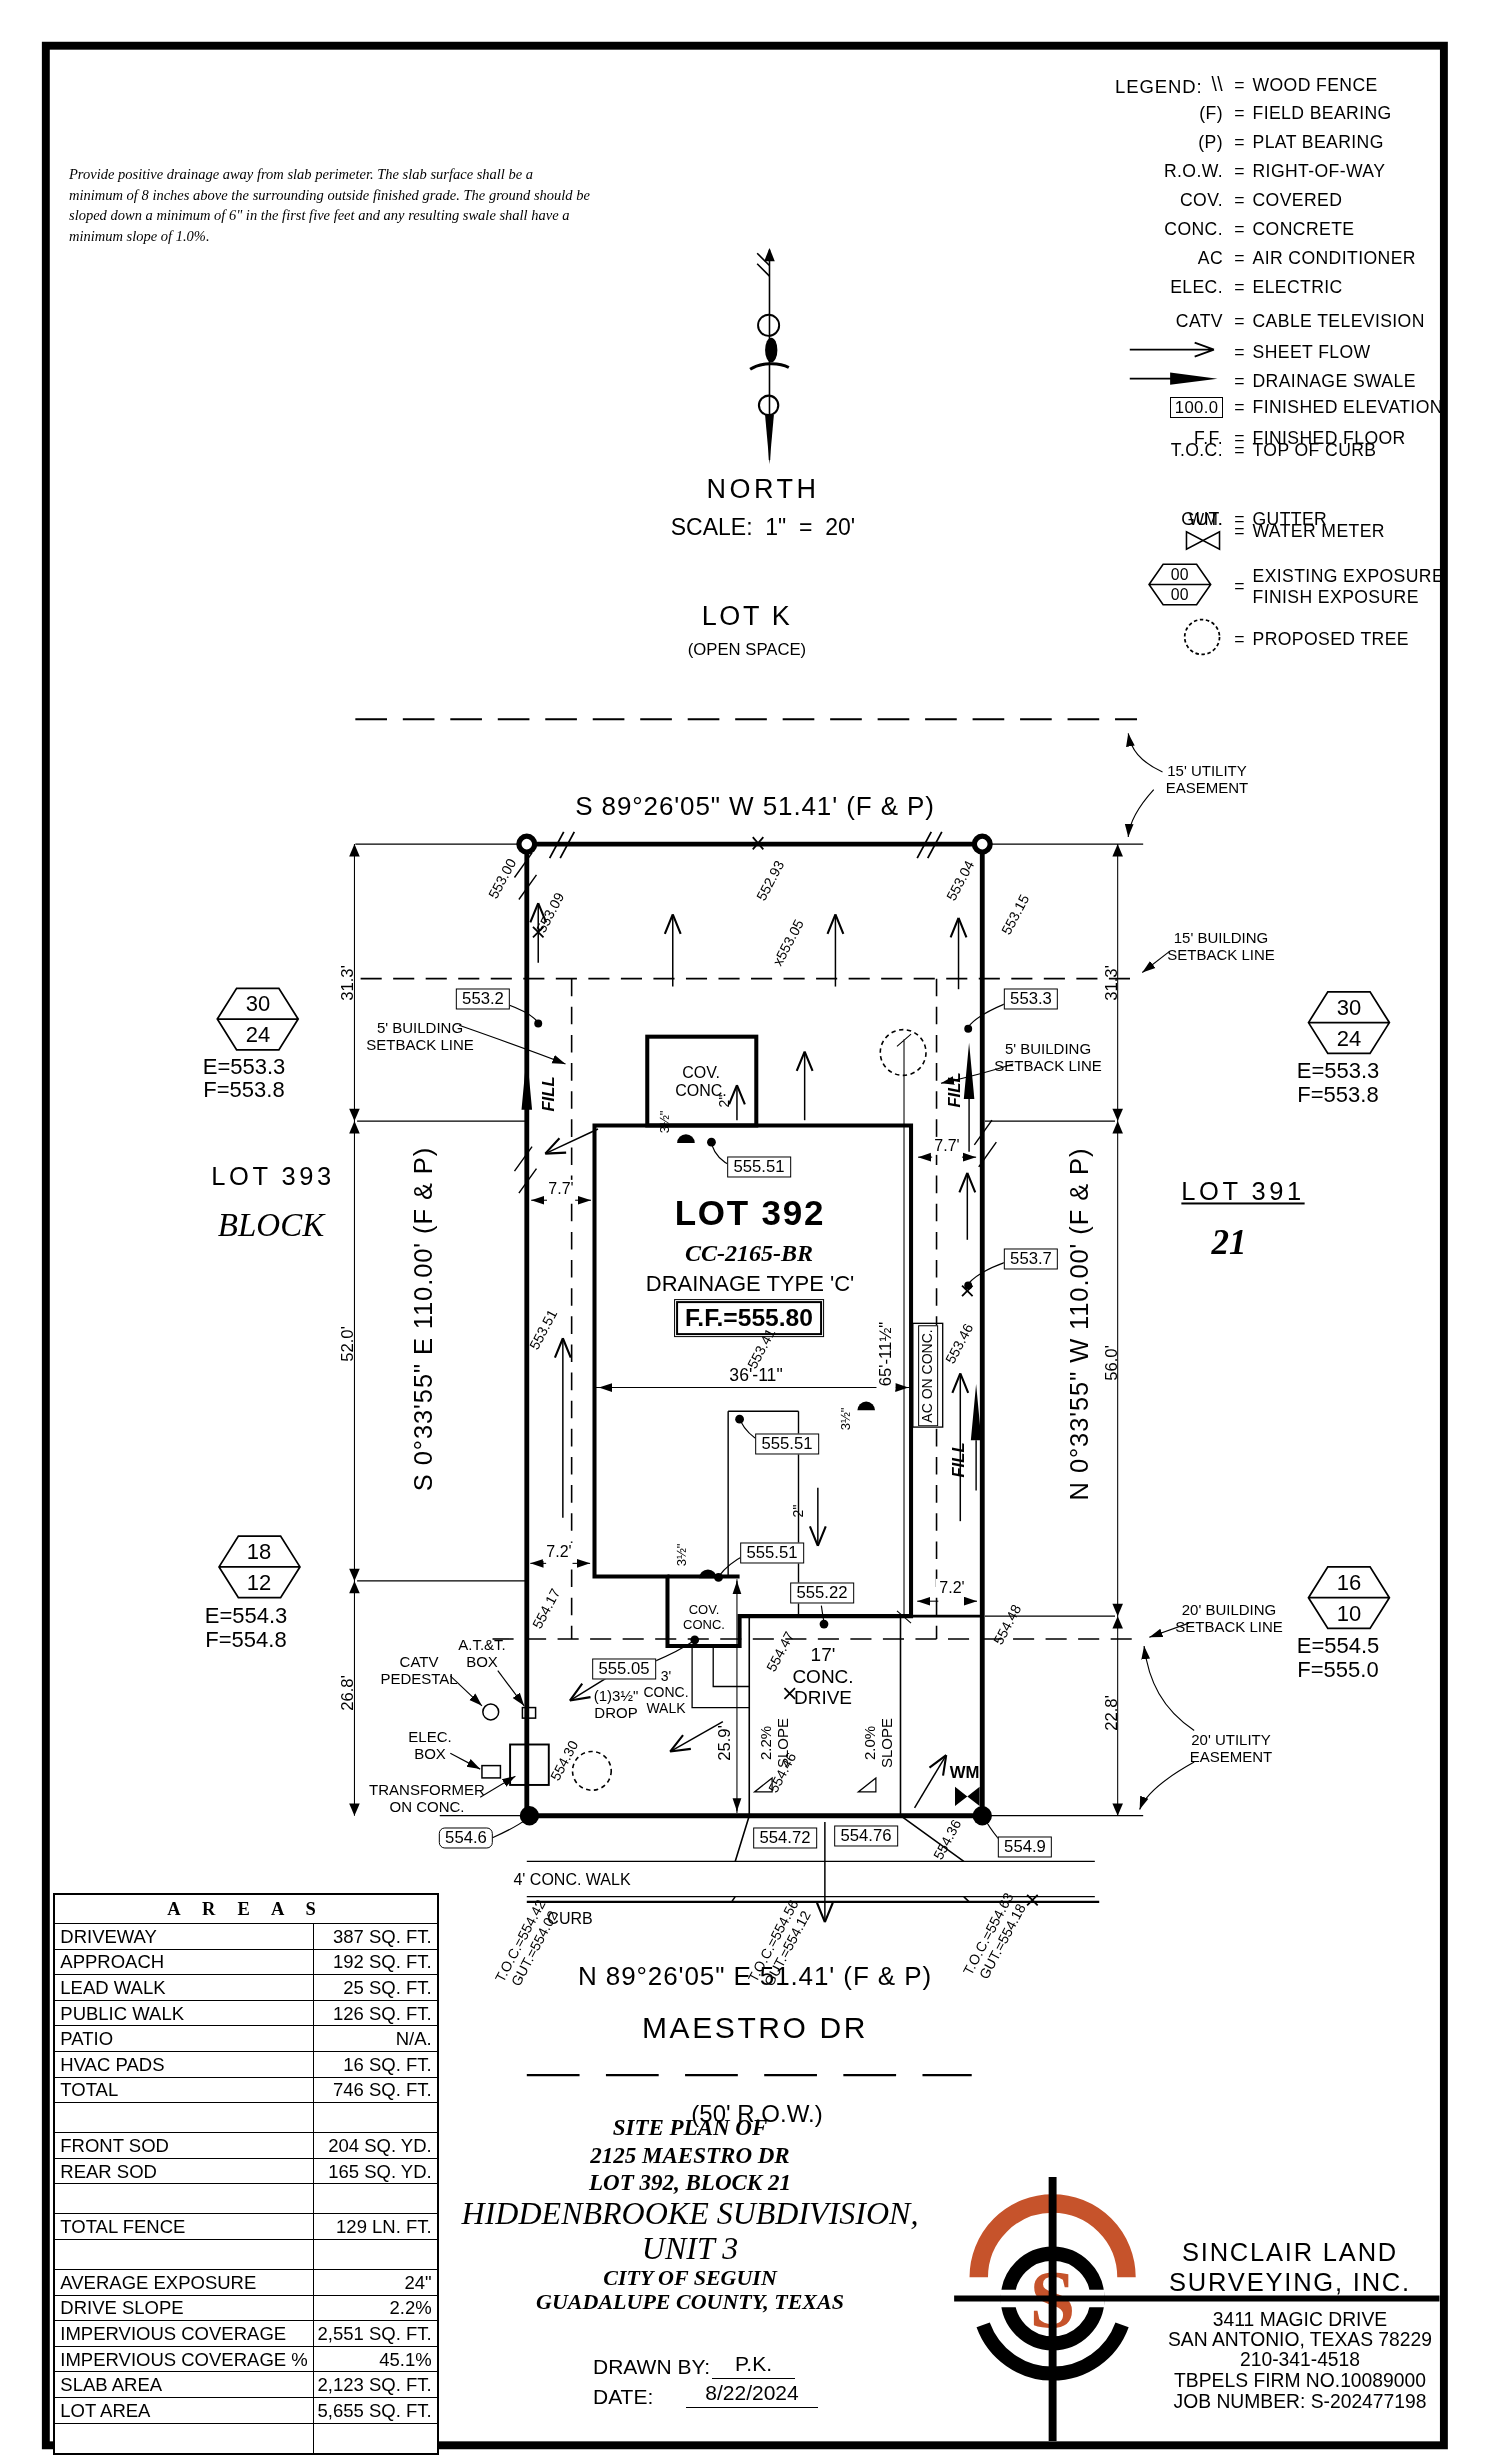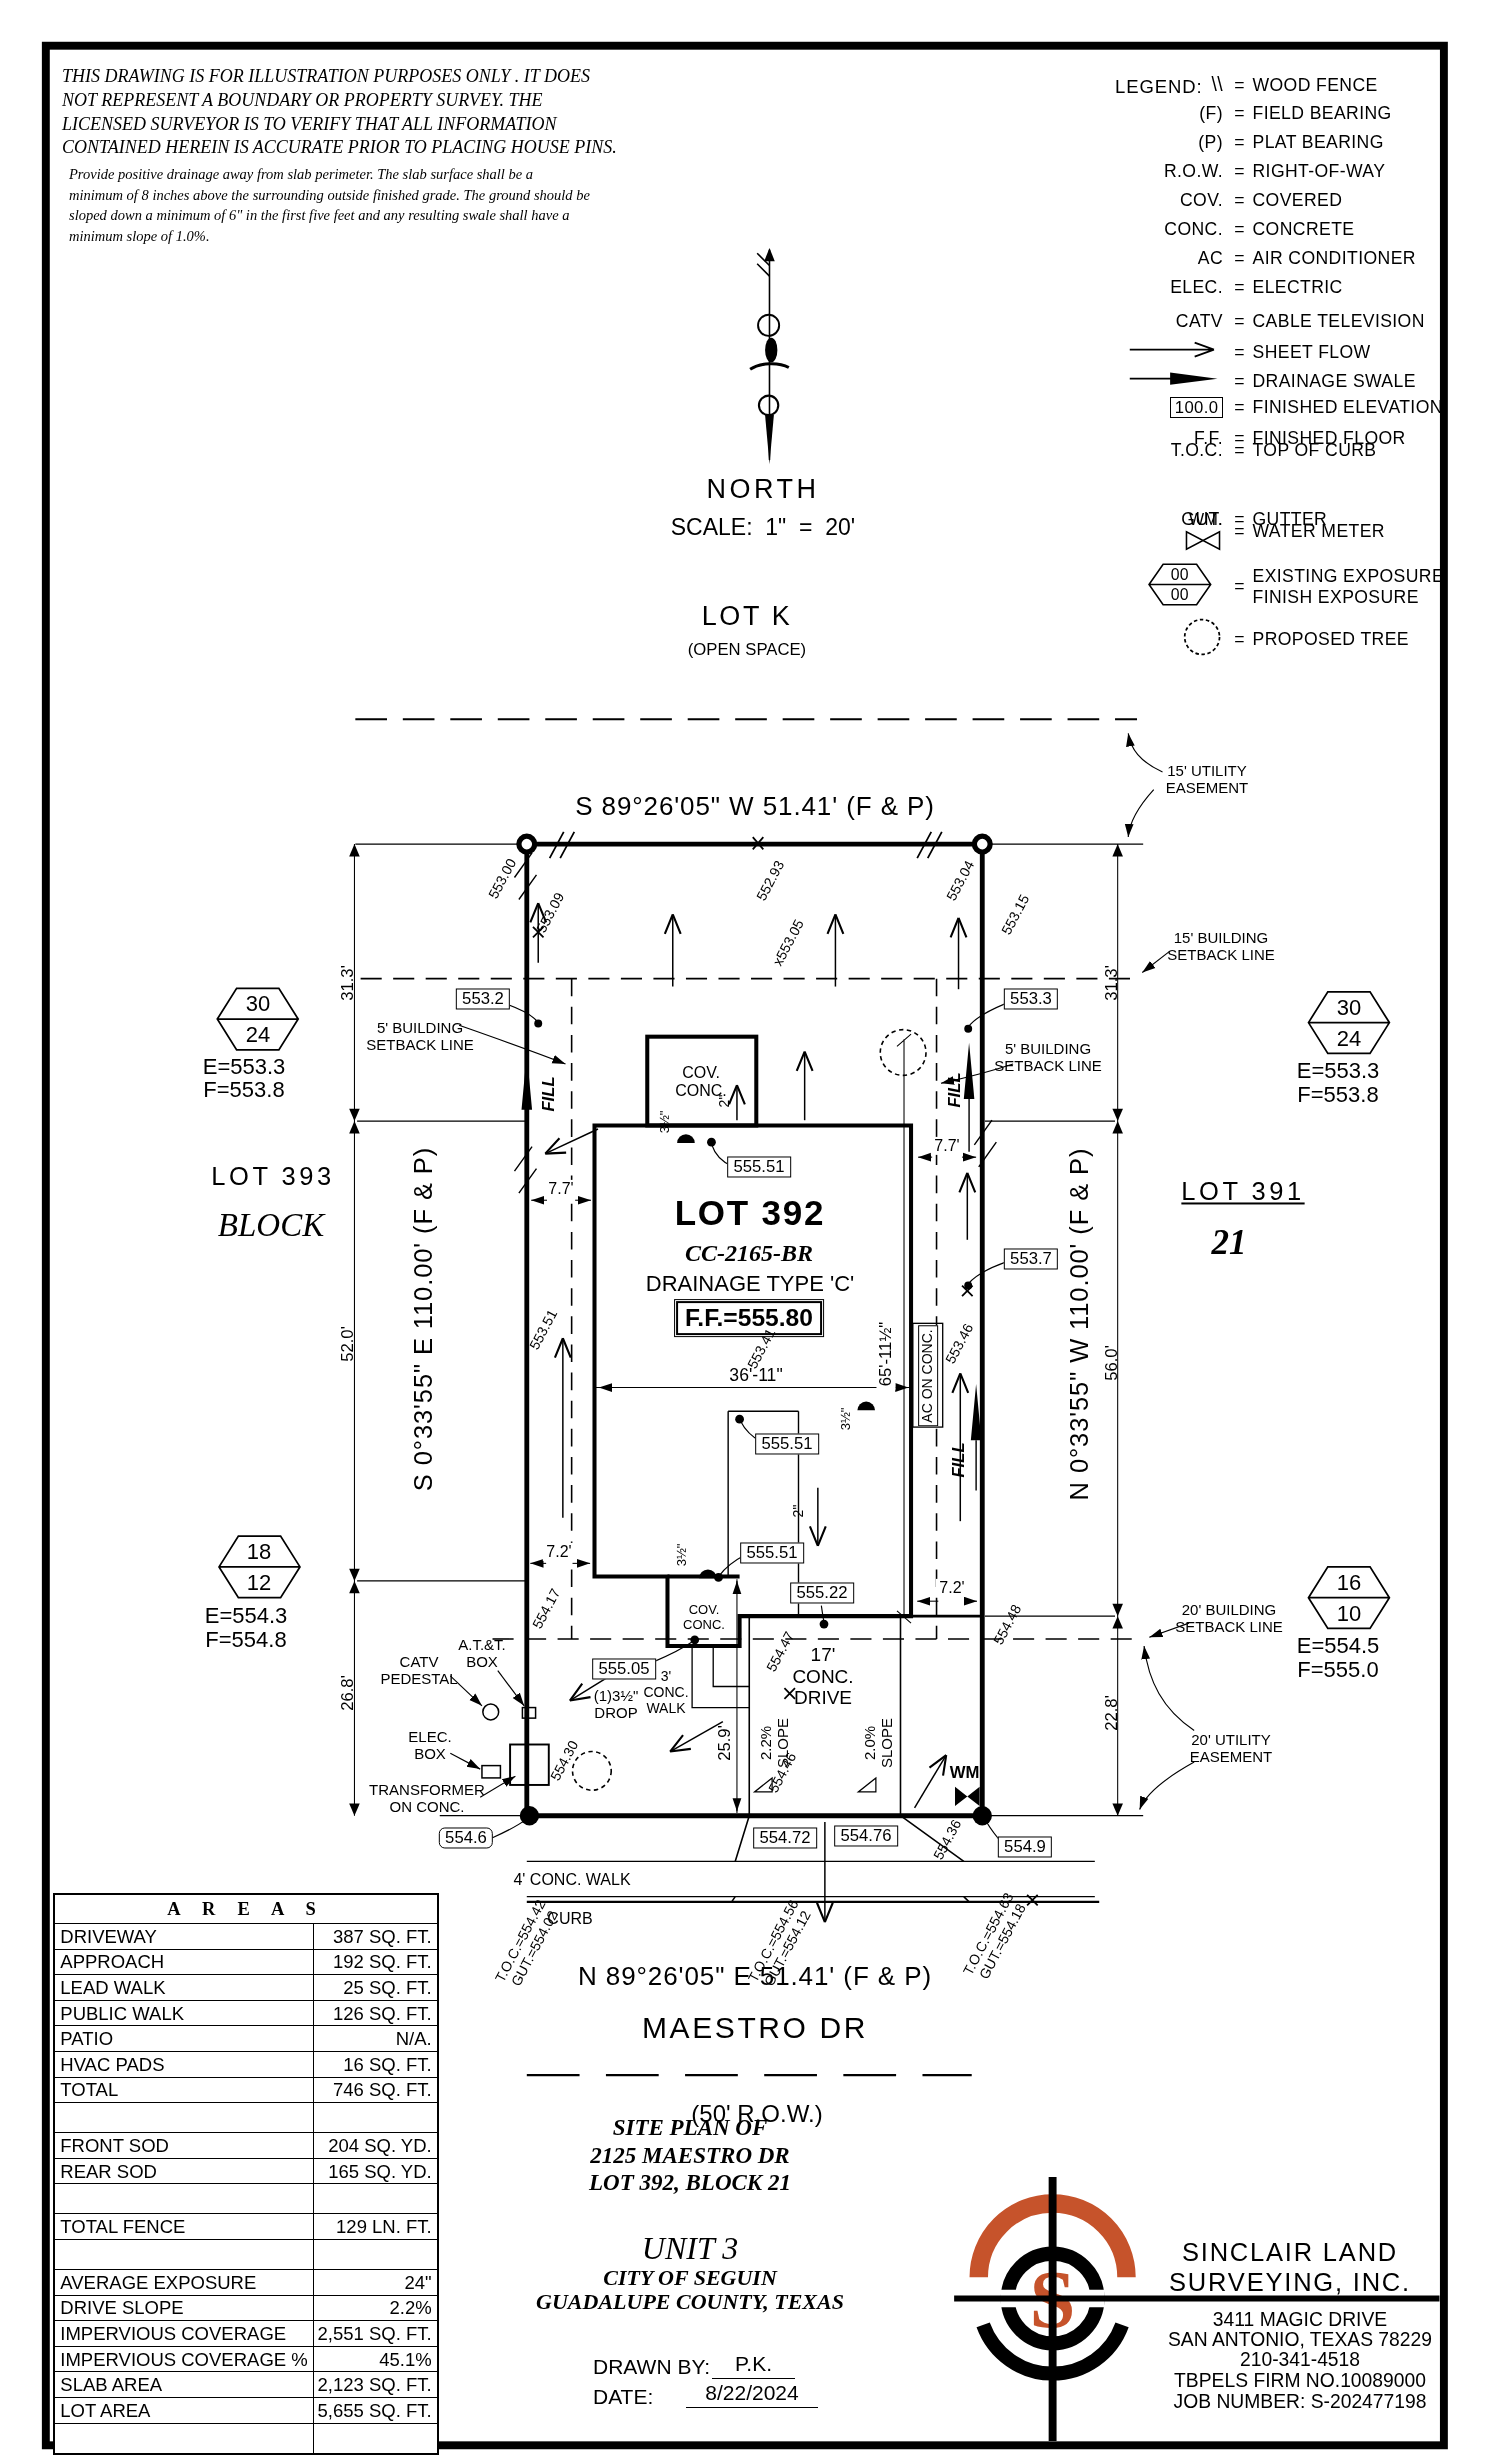--- a/index.html
+++ b/index.html
@@ -253,24 +253,20 @@
     <path d="M1113,2590 A84,84 0 1 1 1281,2590" stroke="#c6532b" stroke-width="21" fill="none"></path>
     <path d="M1276,2644 A84,84 0 0 1 1118,2644" stroke="#000" stroke-width="16" fill="none"></path>
     <circle cx="1197" cy="2614" r="51" stroke="#000" stroke-width="16" fill="none"></circle>
     <path d="M1138,2614 H1158 M1236,2614 H1256" stroke="#fff" stroke-width="20"></path>
     <text x="1197" y="2646" text-anchor="middle" font-size="94" fill="#c6532b" class="logo-s">S</text>
     <path d="M1197,2476 V2776" stroke="#000" stroke-width="9"></path>
     <path d="M1085,2614 H1637" stroke="#000" stroke-width="7"></path>
   </g>
 </svg>
 
-<div class="lbl serif it" style="left:62px;top:65px;font-size:18px;line-height:1.32;">THIS DRAWING IS FOR ILLUSTRATION PURPOSES ONLY . IT DOES
-NOT REPRESENT A BOUNDARY OR PROPERTY SURVEY. THE
-LICENSED SURVEYOR IS TO VERIFY THAT ALL INFORMATION
-CONTAINED HEREIN IS ACCURATE PRIOR TO PLACING HOUSE PINS.</div>
 <div class="lbl serif it" style="left:69px;top:164px;font-size:14.5px;line-height:1.42;">Provide positive drainage away from slab perimeter. The slab surface shall be a
 minimum of 8 inches above the surrounding outside finished grade. The ground should be
 sloped down a minimum of 6" in the first five feet and any resulting swale shall have a
 minimum slope of 1.0%.</div>
 
 <div class="lbl" style="left:1115px;top:76px;font-size:18.5px;letter-spacing:0.9px;">LEGEND:</div>
 <div class="lrow" style="top:74px;left:1170px;width:292px;">
   <span class="sym" style="width:53px;font-size:19.3px;">\\</span>
   <span class="eq">=</span>
       <span class="lab">WOOD FENCE</span>
@@ -600,20 +596,21 @@
       </div>
   <div class="arow blank">
         <span class="al"></span>
         <span class="av"></span>
       </div>
 </div>
 
 <div class="lbl ctr serif it b" style="left:690px;top:2128px;font-size:23px;">SITE PLAN OF</div>
 <div class="lbl ctr serif it b" style="left:690px;top:2156px;font-size:23px;">2125 MAESTRO DR</div>
 <div class="lbl ctr serif it b" style="left:690px;top:2183px;font-size:23px;">LOT 392, BLOCK 21</div>
+<div class="lbl ctr serif it" style="left:690px;top:2213px;font-size:32px;">HIDDENBROOKE SUBDIVISION,</div>
 <div class="lbl ctr serif it" style="left:690px;top:2248px;font-size:32px;">UNIT 3</div>
 <div class="lbl ctr serif it b" style="left:690px;top:2278px;font-size:22px;">CITY OF SEGUIN</div>
 <div class="lbl ctr serif it b" style="left:690px;top:2302px;font-size:22px;">GUADALUPE COUNTY, TEXAS</div>
 <div class="lbl" style="left:593px;top:2355px;font-size:21px;">DRAWN BY:</div>
 <div class="lbl" style="left:712px;top:2352px;font-size:21px;border-bottom:1.8px solid #000;padding:0 23px 1.8px 23px;">P.K.</div>
 <div class="lbl" style="left:593px;top:2385px;font-size:21px;">DATE:</div>
 <div class="lbl" style="left:686px;top:2381px;font-size:21px;border-bottom:1.8px solid #000;padding:0 19.3px 1.8px 19.3px;">8/22/2024</div>
 
 <div class="lbl ctr" style="left:1290px;top:2253px;font-size:25.5px;letter-spacing:1.8px;">SINCLAIR LAND</div>
 <div class="lbl ctr" style="left:1290px;top:2283px;font-size:25.5px;letter-spacing:1.8px;">SURVEYING, INC.</div>

